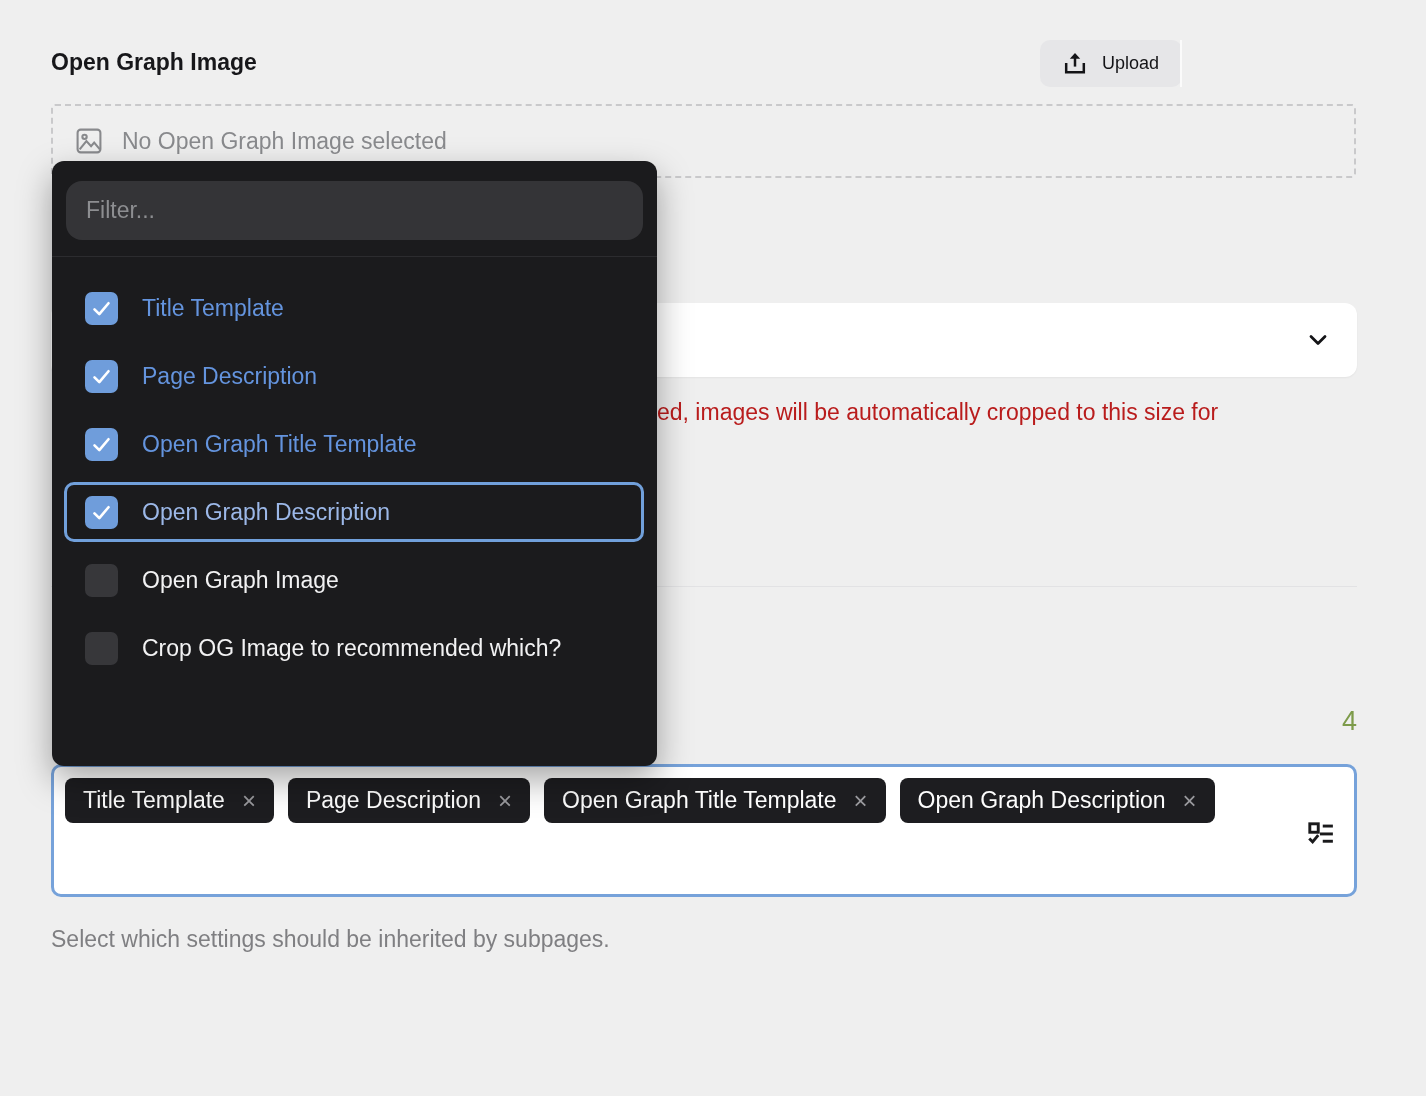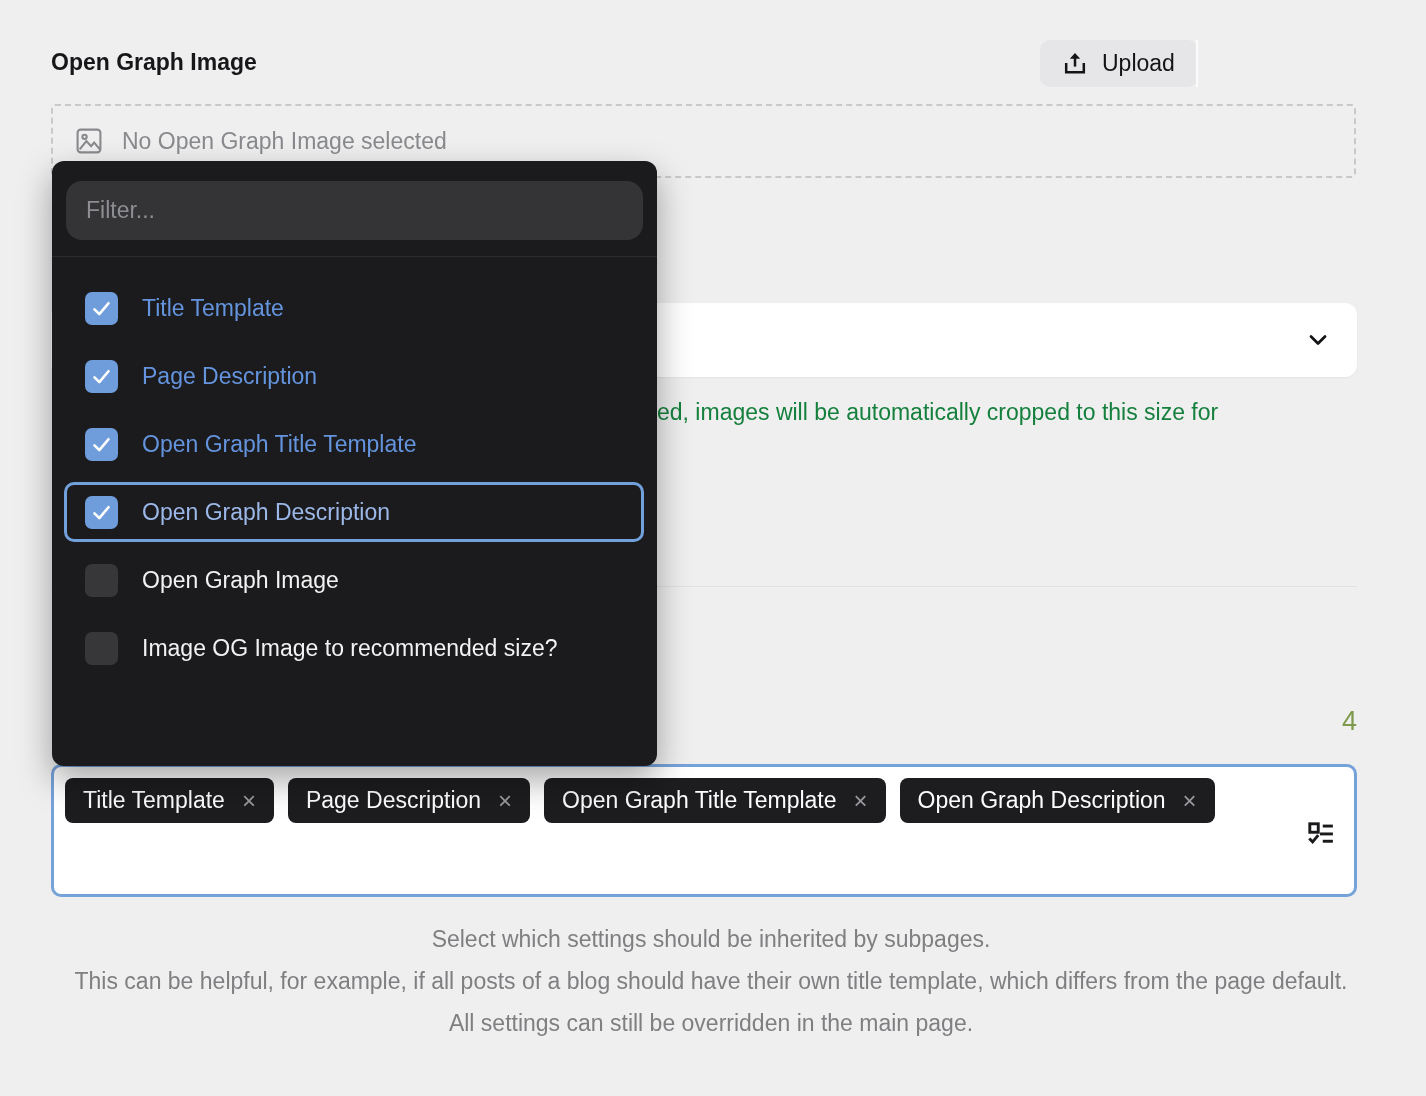--- a/index.html
+++ b/index.html
@@ -17,21 +17,21 @@
     position: absolute; left: 51px; top: 49px;
     font-size: 23px; font-weight: 600; color: #17171a;
   }
   .btn-group {
     position: absolute; left: 1040px; top: 40px; height: 47px;
     display: flex; align-items: stretch;
     background: #e6e6e8; border-radius: 10px;
   }
   .btn {
     display: flex; align-items: center; gap: 13px;
-    padding: 0 21px; font-size: 23px; color: #141417;
+    padding: 0 21px; font-size: 18px; color: #141417;
     background: transparent; border: none; cursor: pointer;
     font-family: "Liberation Sans", sans-serif;
   }
   .btn-sep { width: 2px; background: #fbfbfb; margin: 0; }
 
   
   .og-placeholder {
     position: absolute; left: 51px; top: 104px; width: 1305px; height: 74px;
     border: 2px dashed #c9c9cb; border-radius: 4px;
     display: flex; align-items: center; gap: 19px; padding: 0 22px;
@@ -41,21 +41,21 @@
   
   .size-select {
     position: absolute; left: 51px; top: 303px; width: 1306px; height: 74px;
     background: #ffffff; border-radius: 12px;
     box-shadow: 0 1px 2px rgba(0,0,0,0.05);
     z-index: 1;
   }
   .size-select .chevron { position: absolute; right: 25px; top: 23px; }
   .crop-hint {
     position: absolute; left: 657px; top: 399px;
-    font-size: 23px; color: #15803d; z-index: 1; white-space: nowrap;
+    font-size: 23px; color: #b91c1c; z-index: 1; white-space: nowrap;
   }
   .section-divider {
     position: absolute; left: 51px; top: 586px; width: 1306px; height: 1px;
     background: #e2e2e4; z-index: 1;
   }
   .selected-count {
     position: absolute; top: 706px; right: 69px;
     font-size: 27px; color: #7d9b4a; z-index: 1; font-weight: 500;
   }
 
@@ -72,22 +72,22 @@
     background: #1d1d20; color: #fdfdfd; border-radius: 8px;
     padding: 0 18px; height: 45px; font-size: 23px; white-space: nowrap;
   }
   .tag .x { color: #9a9a9e; font-size: 24px; line-height: 1; cursor: pointer; }
   .tag-input .tag-select-icon {
     position: absolute; right: 20px; top: 54px;
   }
 
   
   .help-text {
-    position: absolute; left: 61px; top: 918px; width: 1300px;
-    font-size: 23px; line-height: 42px; color: #7f7f82; text-align: center;
+    position: absolute; left: 51px; top: 918px; width: 1300px;
+    font-size: 23px; line-height: 42px; color: #7f7f82;
   }
 
   
   .popover {
     position: absolute; left: 52px; top: 161px; width: 605px; height: 605px;
     background: #1b1b1d; border-radius: 12px;
     box-shadow: 0 14px 34px rgba(0,0,0,0.35);
     z-index: 5;
   }
   .popover-head { padding: 20px 14px 0 14px; height: 96px; border-bottom: 1px solid #2c2c2f; }
@@ -184,21 +184,20 @@
       <line x1="14" y1="4.5" x2="23" y2="4.5"></line>
       <line x1="11.5" y1="11.5" x2="23" y2="11.5"></line>
       <polyline points="2,15.5 5,18.5 10,12.5"></polyline>
       <line x1="14" y1="18" x2="23" y2="18"></line>
     </svg>
   </span>
 </div>
 
 <div class="help-text">
   <div>Select which settings should be inherited by subpages.</div>
-  <div>This can be helpful, for example, if all posts of a blog should have their own title template, which differs from the page default. All settings can still be overridden in the main page.</div>
 </div>
 
 <div class="popover">
   <div class="popover-head">
     <input class="filter-input" value="" placeholder="Filter..." style="">
   </div>
   <div class="popover-list">
 
     <div class="item checked">
       <div class="item-inner">
@@ -247,19 +246,19 @@
     <div class="item">
       <div class="item-inner">
         <span class="cbx off"></span>
         <span class="item-label">Open Graph Image</span>
       </div>
     </div>
 
     <div class="item">
       <div class="item-inner">
         <span class="cbx off"></span>
-        <span class="item-label">Image OG Image to recommended size?</span>
+        <span class="item-label">Crop OG Image to recommended which?</span>
       </div>
     </div>
 
 
   </div>
 </div>
 
 </body></html>

